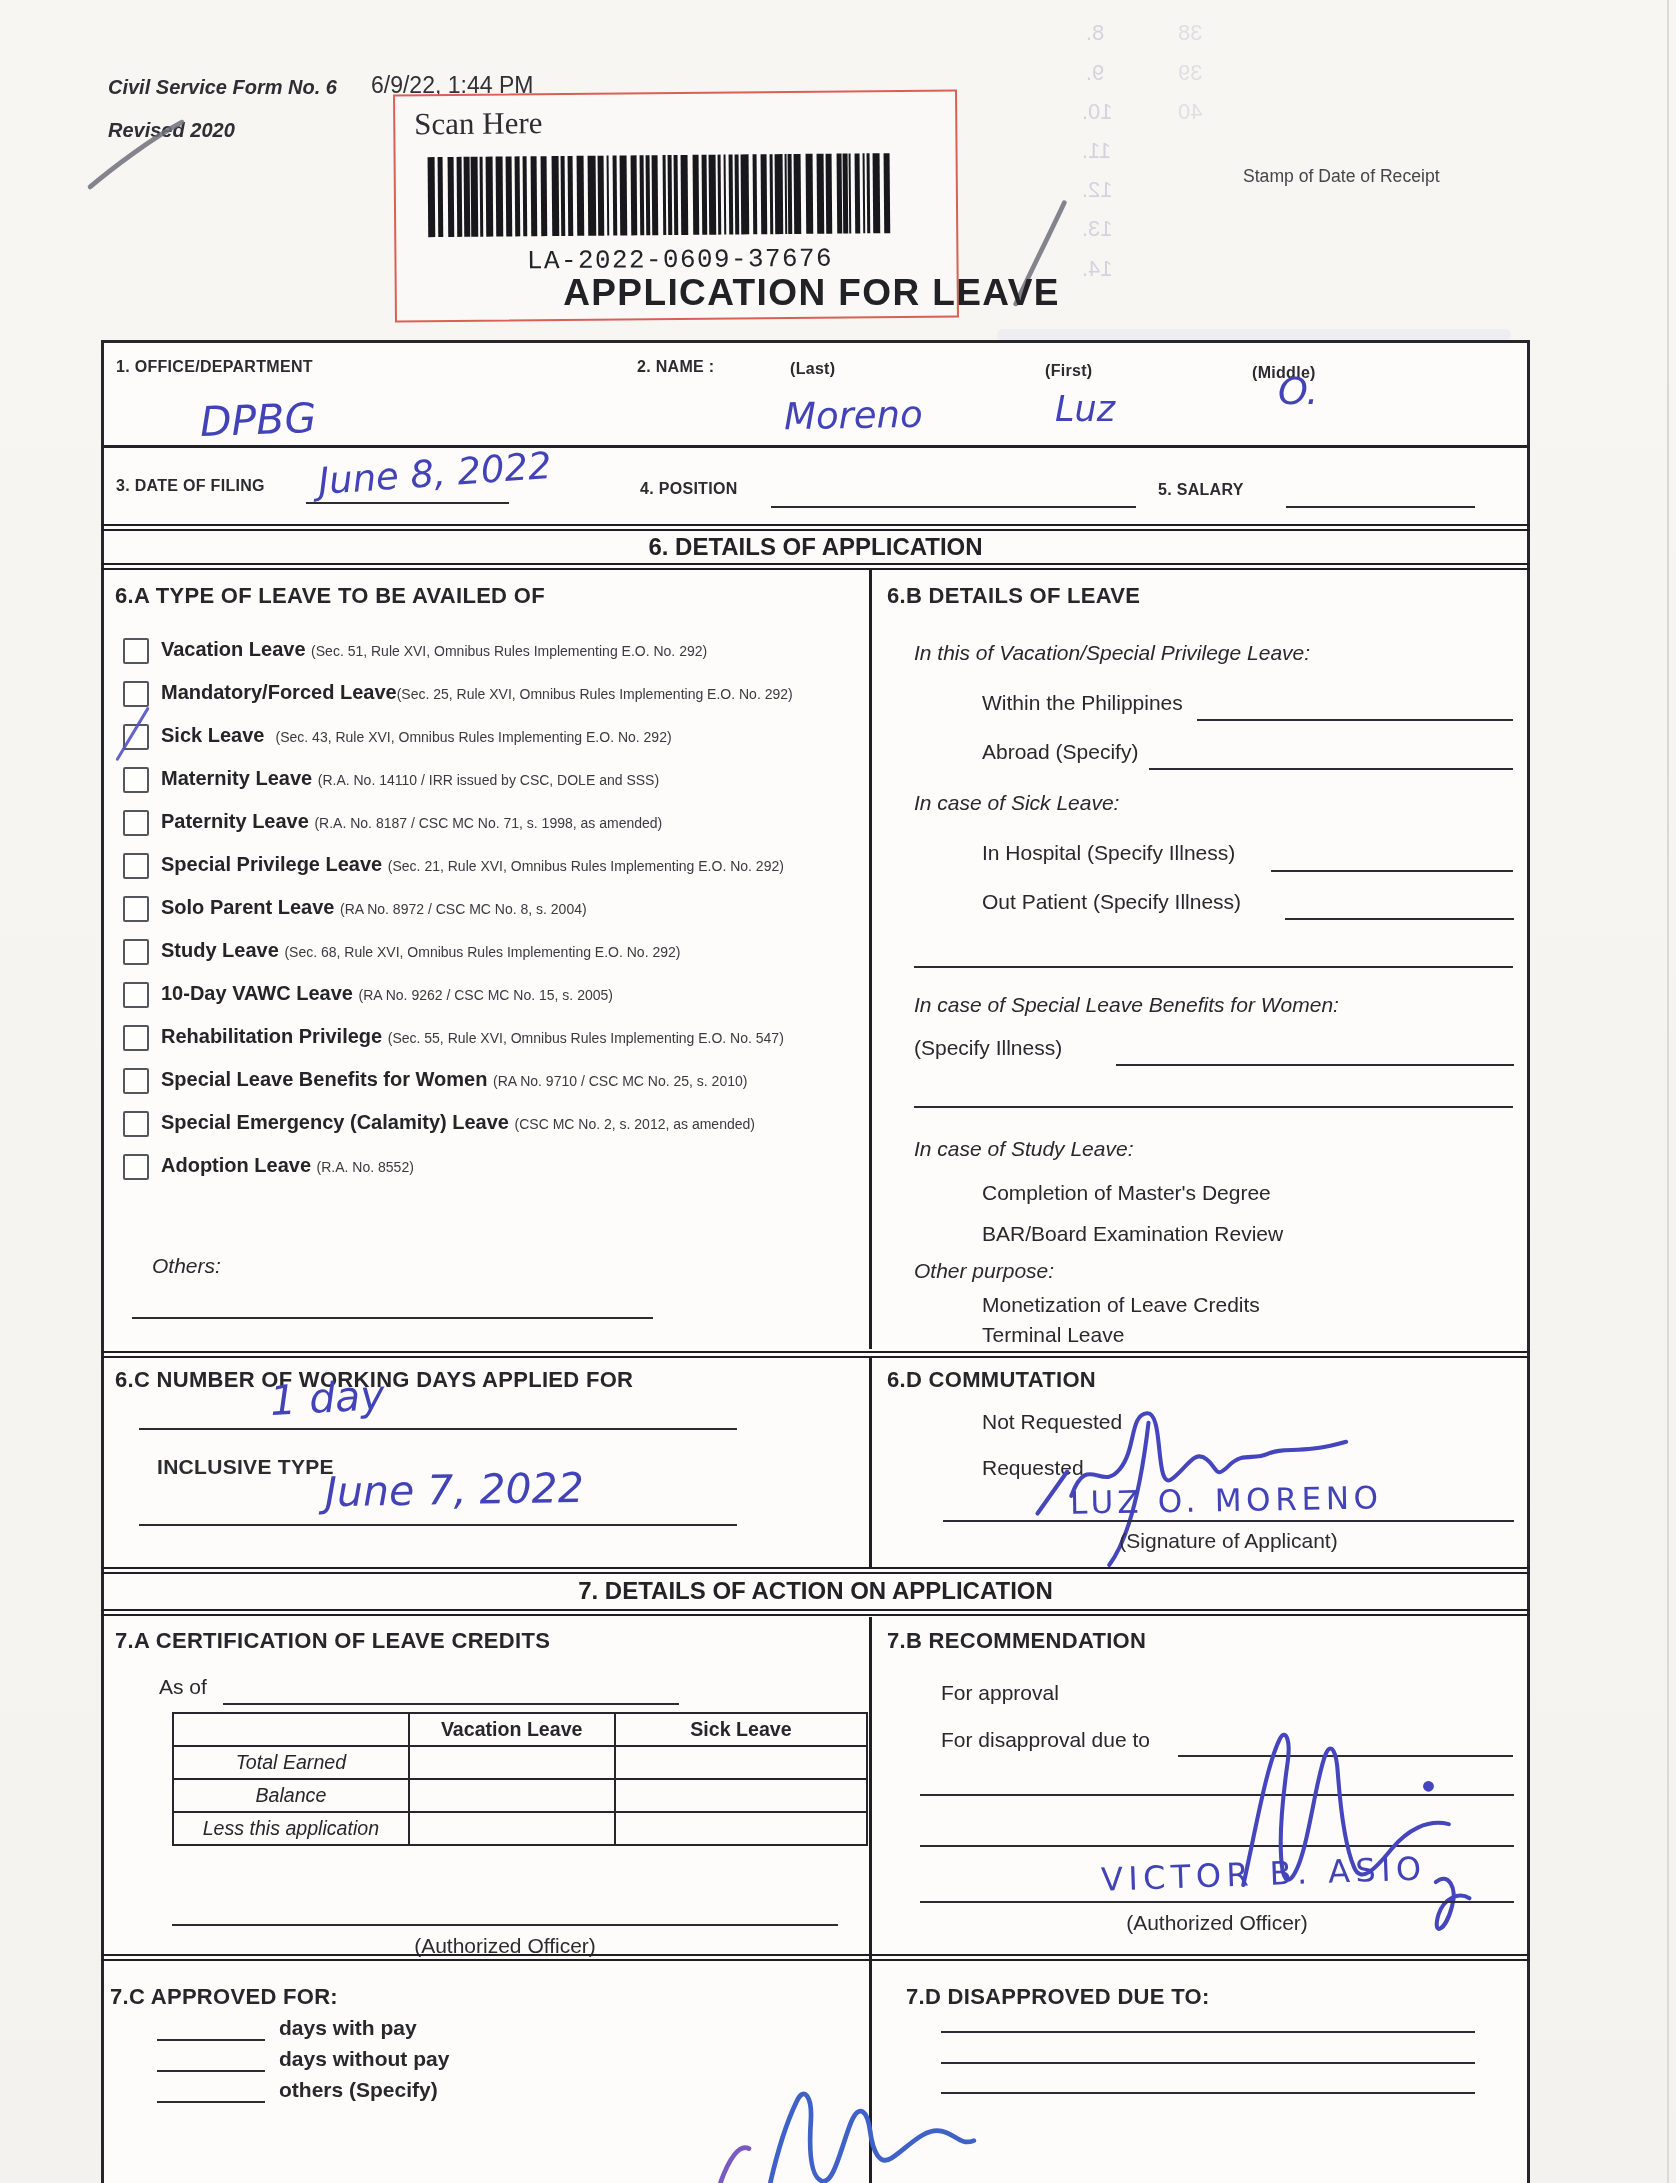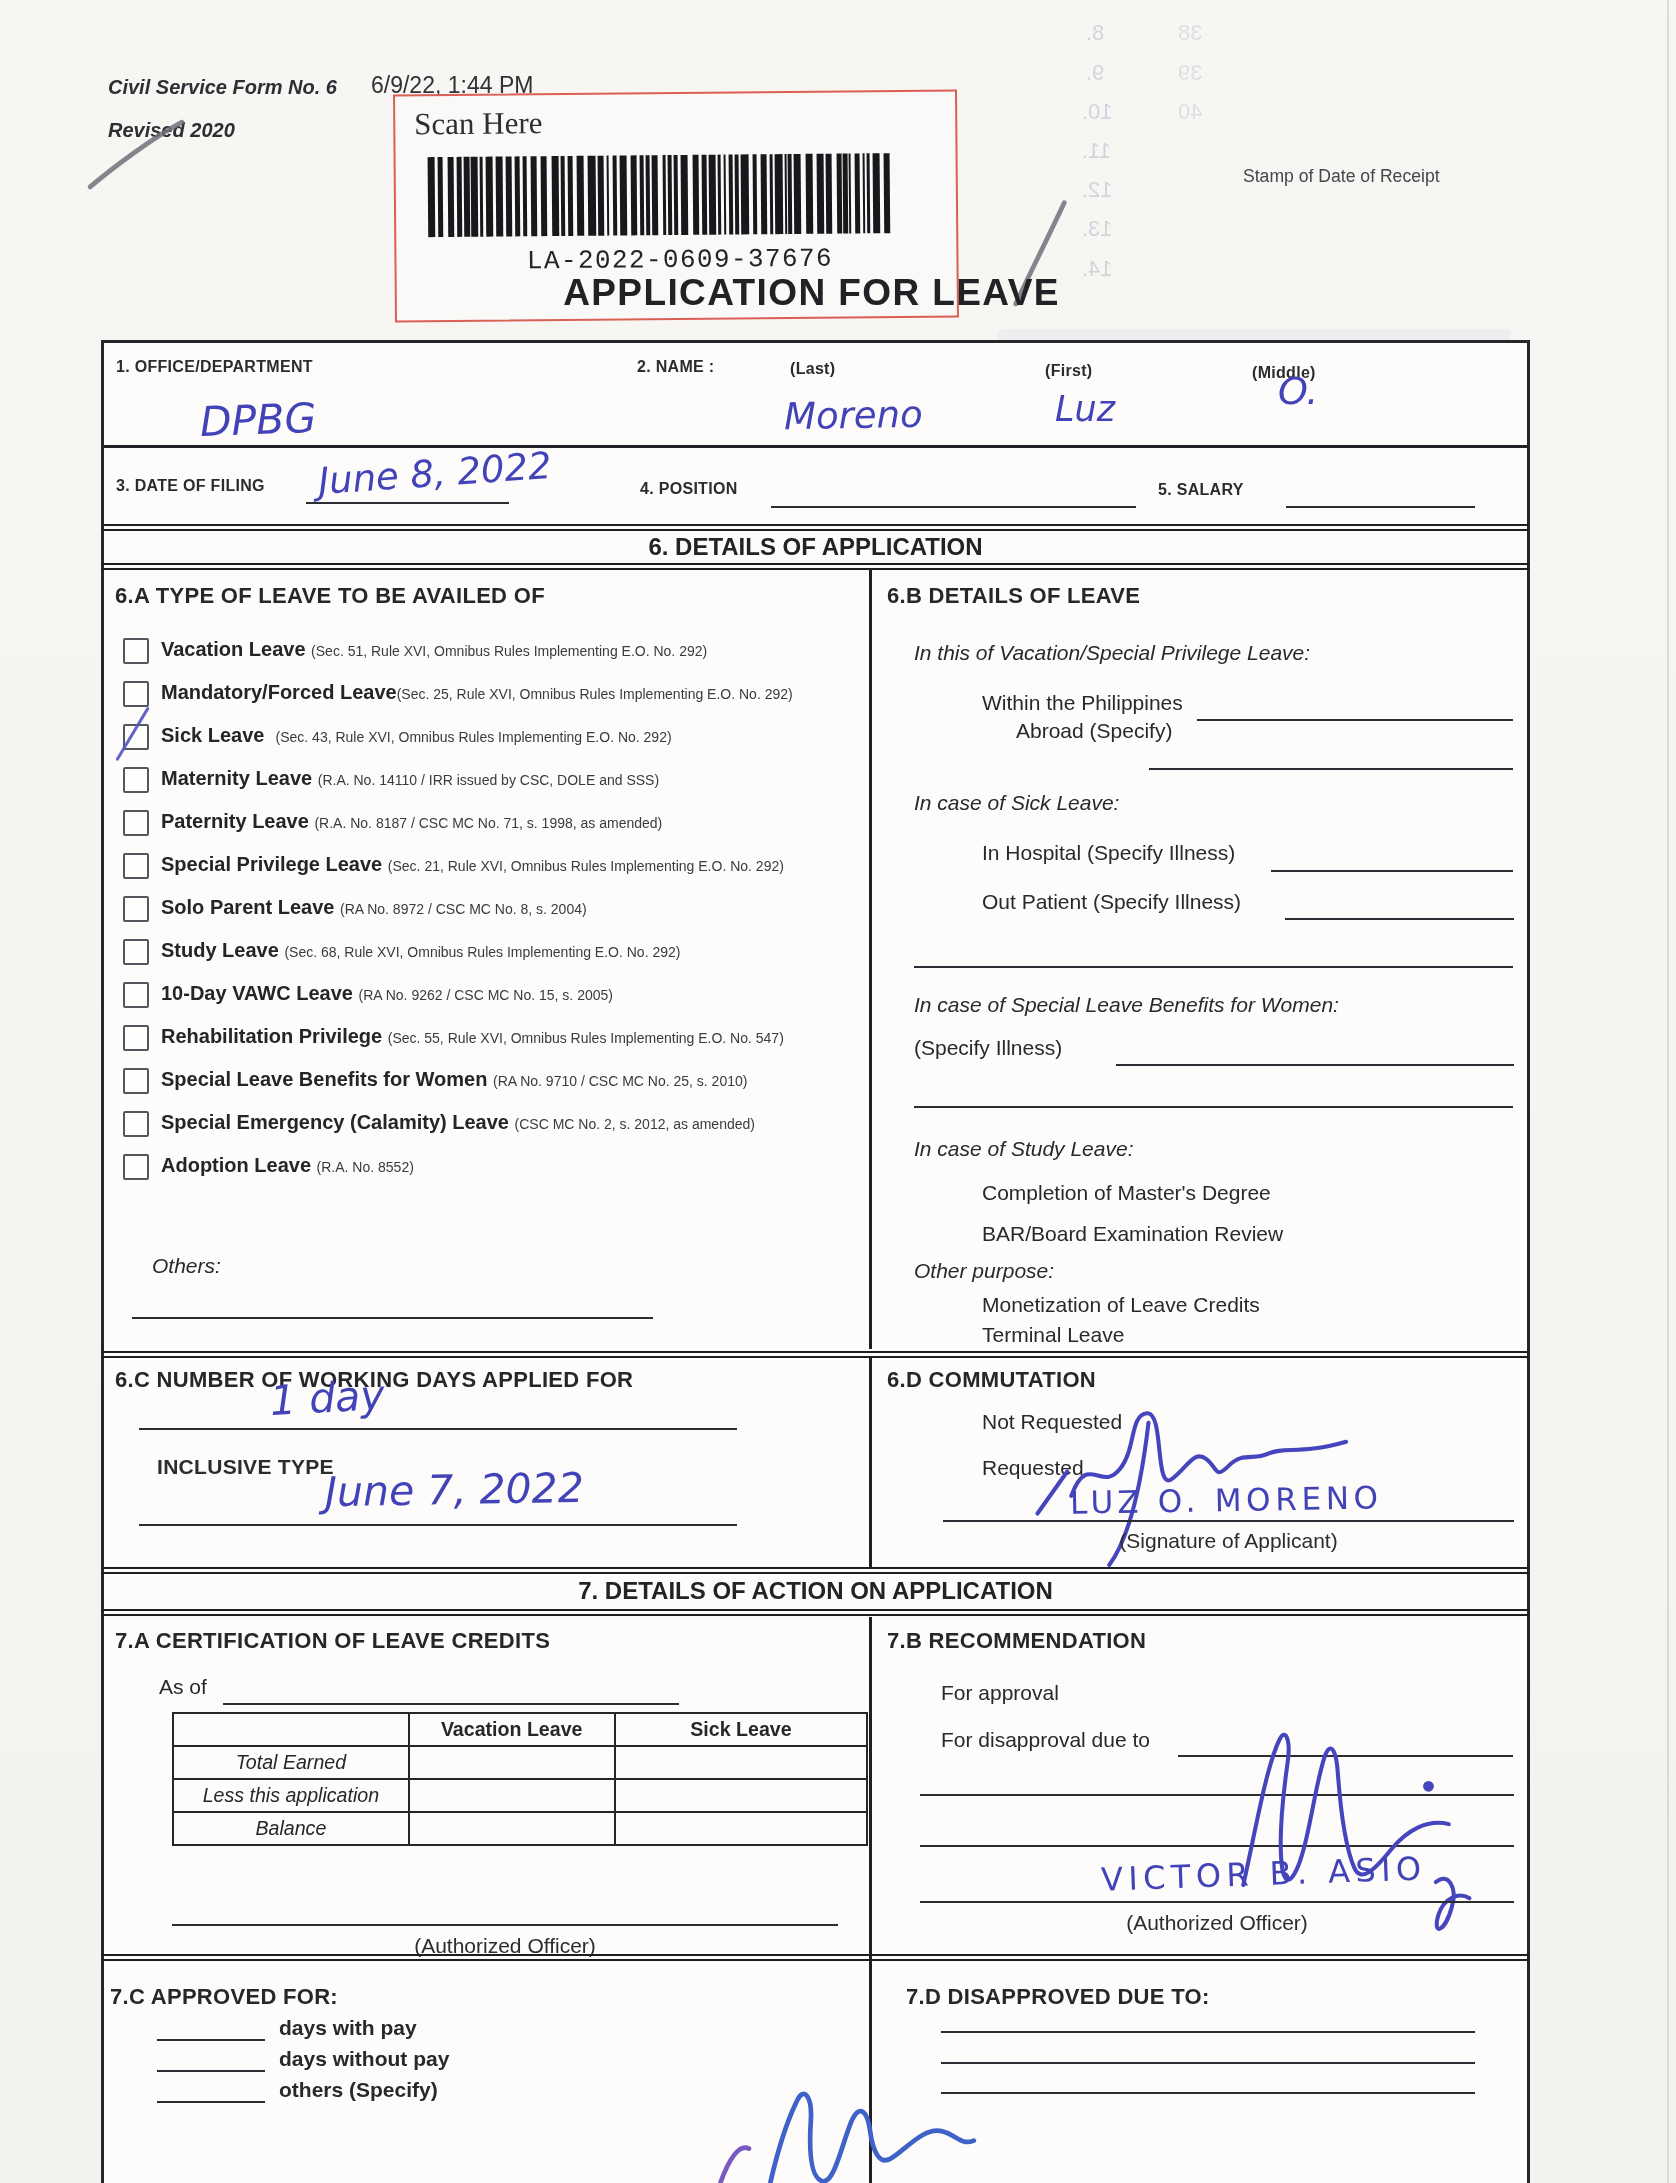--- a/index.html
+++ b/index.html
@@ -220,21 +220,21 @@
       <span class="olbl"><span>Adoption Leave</span> <span class="det">(R.A. No. 8552)</span></span>
     </div>
   </div>
   <div class="abs txt itl" style="left:152px;top:1254px;">Others:</div>
   <div class="ul" style="left:132px;top:1317px;width:521px;"></div>
 
   <div class="abs h" style="left:887px;top:583px;">6.B  DETAILS OF LEAVE</div>
   <div class="abs txt itl" style="left:914px;top:641px;">In this of Vacation/Special Privilege Leave:</div>
   <div class="abs txt" style="left:982px;top:691px;">Within the Philippines</div>
   <div class="ul" style="left:1197px;top:719px;width:316px;"></div>
-  <div class="abs txt" style="left:982px;top:719px;margin-left:34px;">Abroad (Specify)</div>
+  <div class="abs txt" style="left:982px;top:740px;">Abroad (Specify)</div>
   <div class="ul" style="left:1149px;top:768px;width:364px;"></div>
   <div class="abs txt itl" style="left:914px;top:791px;">In case of Sick Leave:</div>
   <div class="abs txt" style="left:982px;top:841px;">In Hospital (Specify Illness)</div>
   <div class="ul" style="left:1271px;top:870px;width:242px;"></div>
   <div class="abs txt" style="left:982px;top:890px;">Out Patient (Specify Illness)</div>
   <div class="ul" style="left:1285px;top:918px;width:229px;"></div>
   <div class="ul" style="left:914px;top:966px;width:599px;"></div>
   <div class="abs txt itl" style="left:914px;top:993px;">In case of Special Leave Benefits for Women:</div>
   <div class="abs txt" style="left:914px;top:1036px;">(Specify Illness)</div>
   <div class="ul" style="left:1116px;top:1064px;width:398px;"></div>
@@ -279,26 +279,26 @@
       <td style="width:223px;"></td>
       <td style="width:193px;text-align:center;font-weight:bold;">Vacation Leave</td>
       <td style="width:240px;text-align:center;font-weight:bold;">Sick Leave</td>
     </tr>
     <tr>
       <td style="text-align:center;font-style:italic;">Total Earned</td>
       <td></td>
       <td></td>
     </tr>
     <tr>
-      <td style="text-align:center;font-style:italic;">Less this application</td>
+      <td style="text-align:center;font-style:italic;">Balance</td>
       <td></td>
       <td></td>
     </tr>
     <tr>
-      <td style="text-align:center;font-style:italic;">Balance</td>
+      <td style="text-align:center;font-style:italic;">Less this application</td>
       <td></td>
       <td></td>
     </tr>
   </tbody>
     </table>
   <div class="ul" style="left:172px;top:1924px;width:666px;"></div>
   <div class="abs cap" style="left:172px;top:1934px;width:666px;font-size:21px;">(Authorized Officer)</div>
 
   <div class="abs h" style="left:887px;top:1628px;">7.B  RECOMMENDATION</div>
   <div class="abs txt" style="left:941px;top:1681px;">For approval</div>

